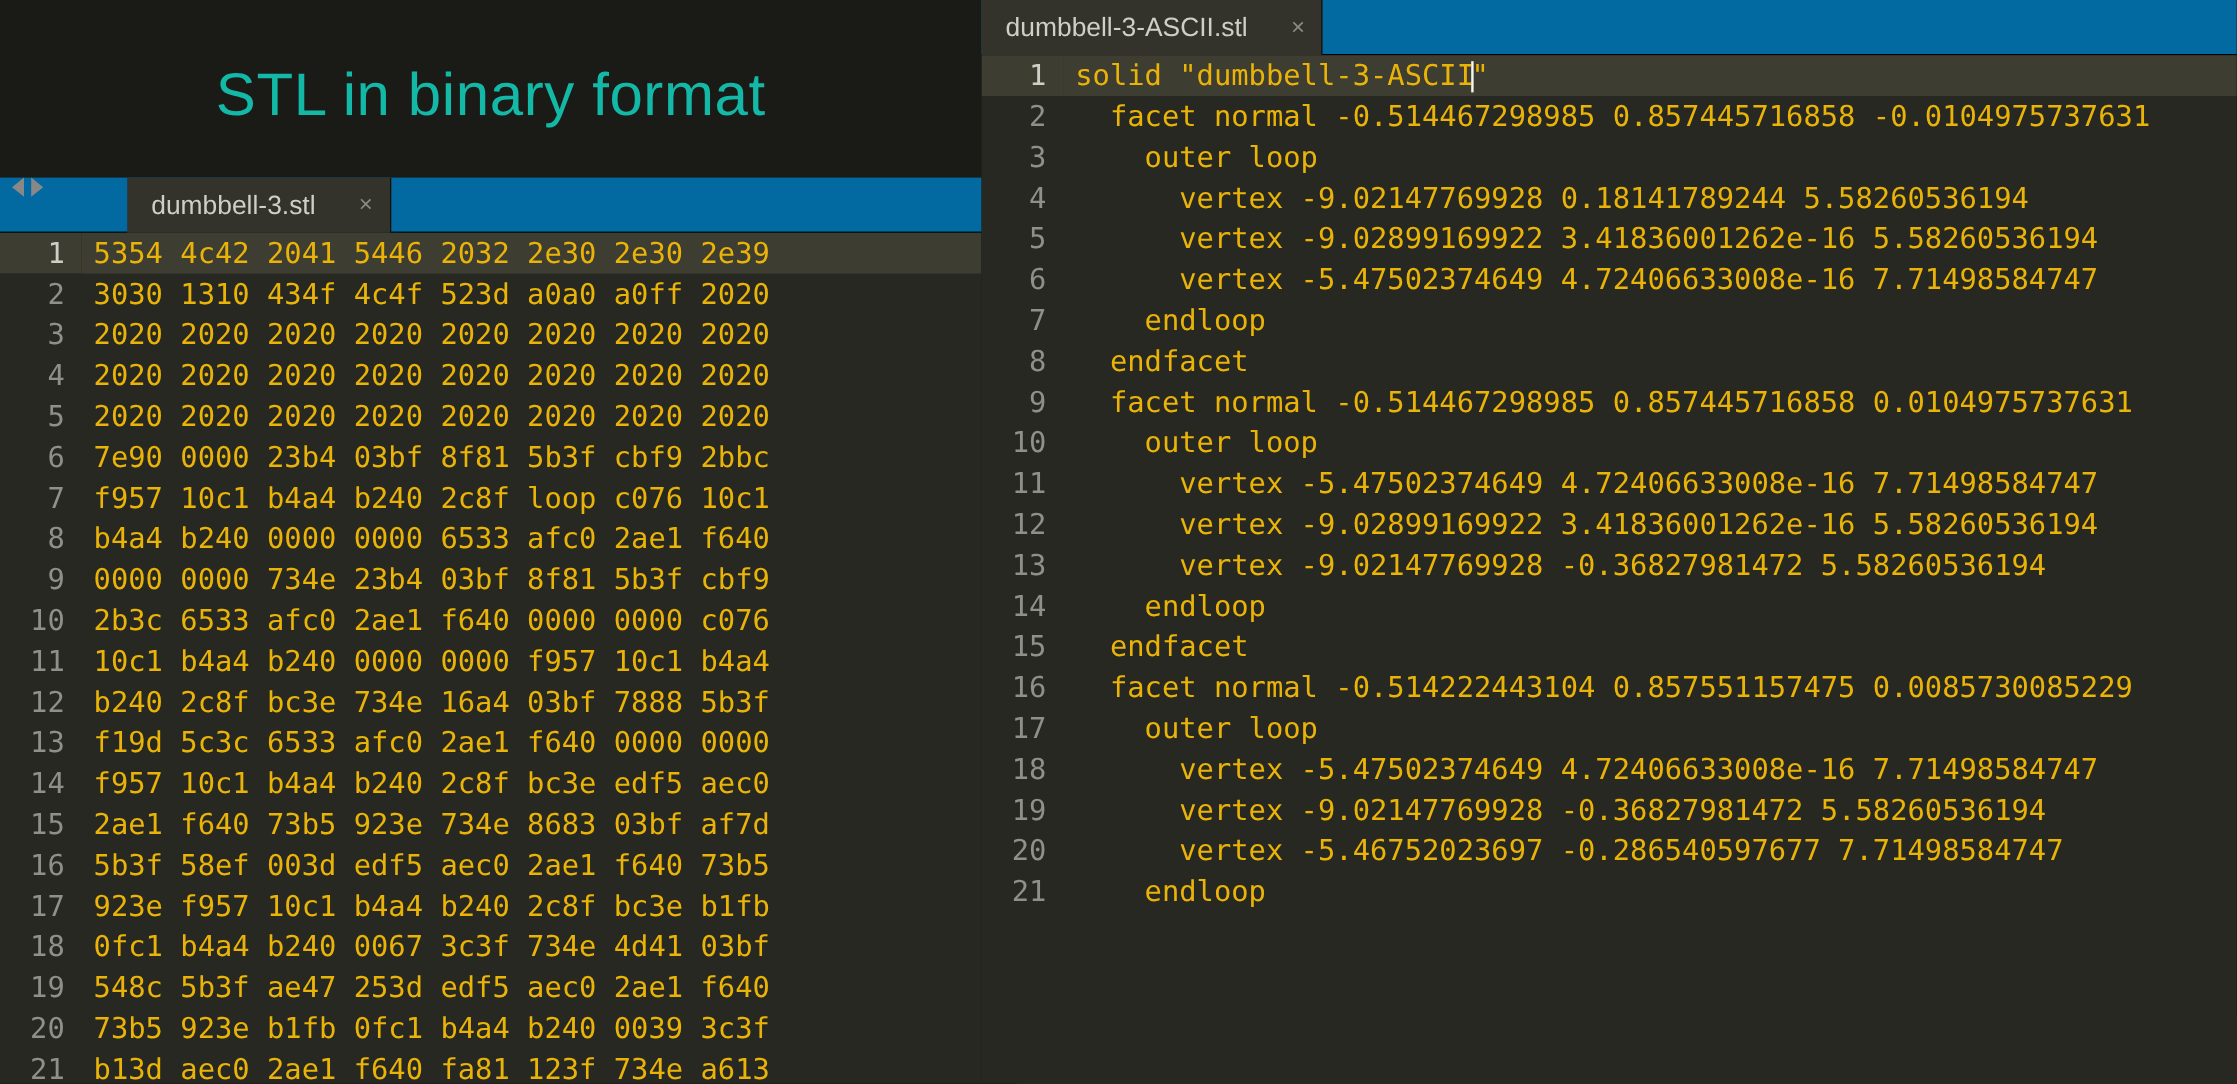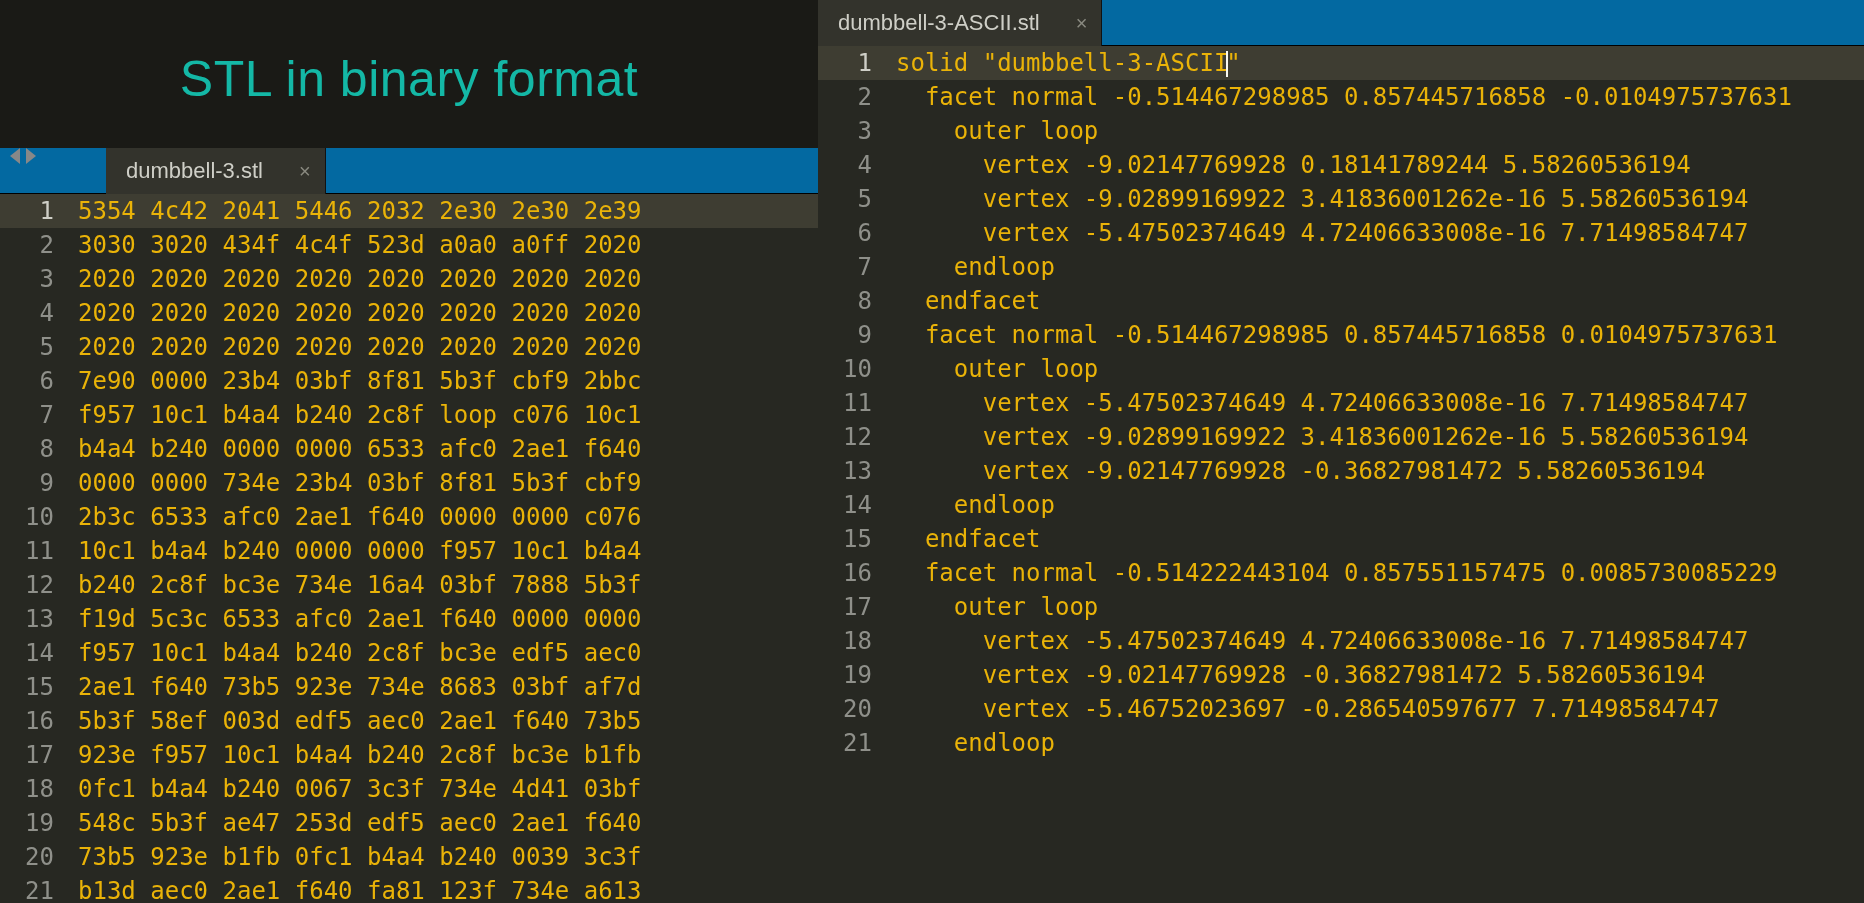--- a/index.html
+++ b/index.html
@@ -126,21 +126,21 @@
       <div class="arrow arrow-right"></div>
     </div>
     <div class="tab">
       <span>dumbbell-3.stl</span>
       <span class="tab-close">×</span>
     </div>
   </div>
 
   <div class="code-area" id="left-code">
       <div class="code-line active"><div class="gutter">1</div><div class="code-text">5354 4c42 2041 5446 2032 2e30 2e30 2e39</div></div>
-      <div class="code-line"><div class="gutter">2</div><div class="code-text">3030 3020 434f 4c4f 523d a0a0 a0ff 2020</div></div>
+      <div class="code-line"><div class="gutter">2</div><div class="code-text">3030 1310 434f 4c4f 523d a0a0 a0ff 2020</div></div>
       <div class="code-line"><div class="gutter">3</div><div class="code-text">2020 2020 2020 2020 2020 2020 2020 2020</div></div>
       <div class="code-line"><div class="gutter">4</div><div class="code-text">2020 2020 2020 2020 2020 2020 2020 2020</div></div>
       <div class="code-line"><div class="gutter">5</div><div class="code-text">2020 2020 2020 2020 2020 2020 2020 2020</div></div>
       <div class="code-line"><div class="gutter">6</div><div class="code-text">7e90 0000 23b4 03bf 8f81 5b3f cbf9 2bbc</div></div>
       <div class="code-line"><div class="gutter">7</div><div class="code-text">f957 10c1 b4a4 b240 2c8f loop c076 10c1</div></div>
       <div class="code-line"><div class="gutter">8</div><div class="code-text">b4a4 b240 0000 0000 6533 afc0 2ae1 f640</div></div>
       <div class="code-line"><div class="gutter">9</div><div class="code-text">0000 0000 734e 23b4 03bf 8f81 5b3f cbf9</div></div>
       <div class="code-line"><div class="gutter">10</div><div class="code-text">2b3c 6533 afc0 2ae1 f640 0000 0000 c076</div></div>
       <div class="code-line"><div class="gutter">11</div><div class="code-text">10c1 b4a4 b240 0000 0000 f957 10c1 b4a4</div></div>
       <div class="code-line"><div class="gutter">12</div><div class="code-text">b240 2c8f bc3e 734e 16a4 03bf 7888 5b3f</div></div>

